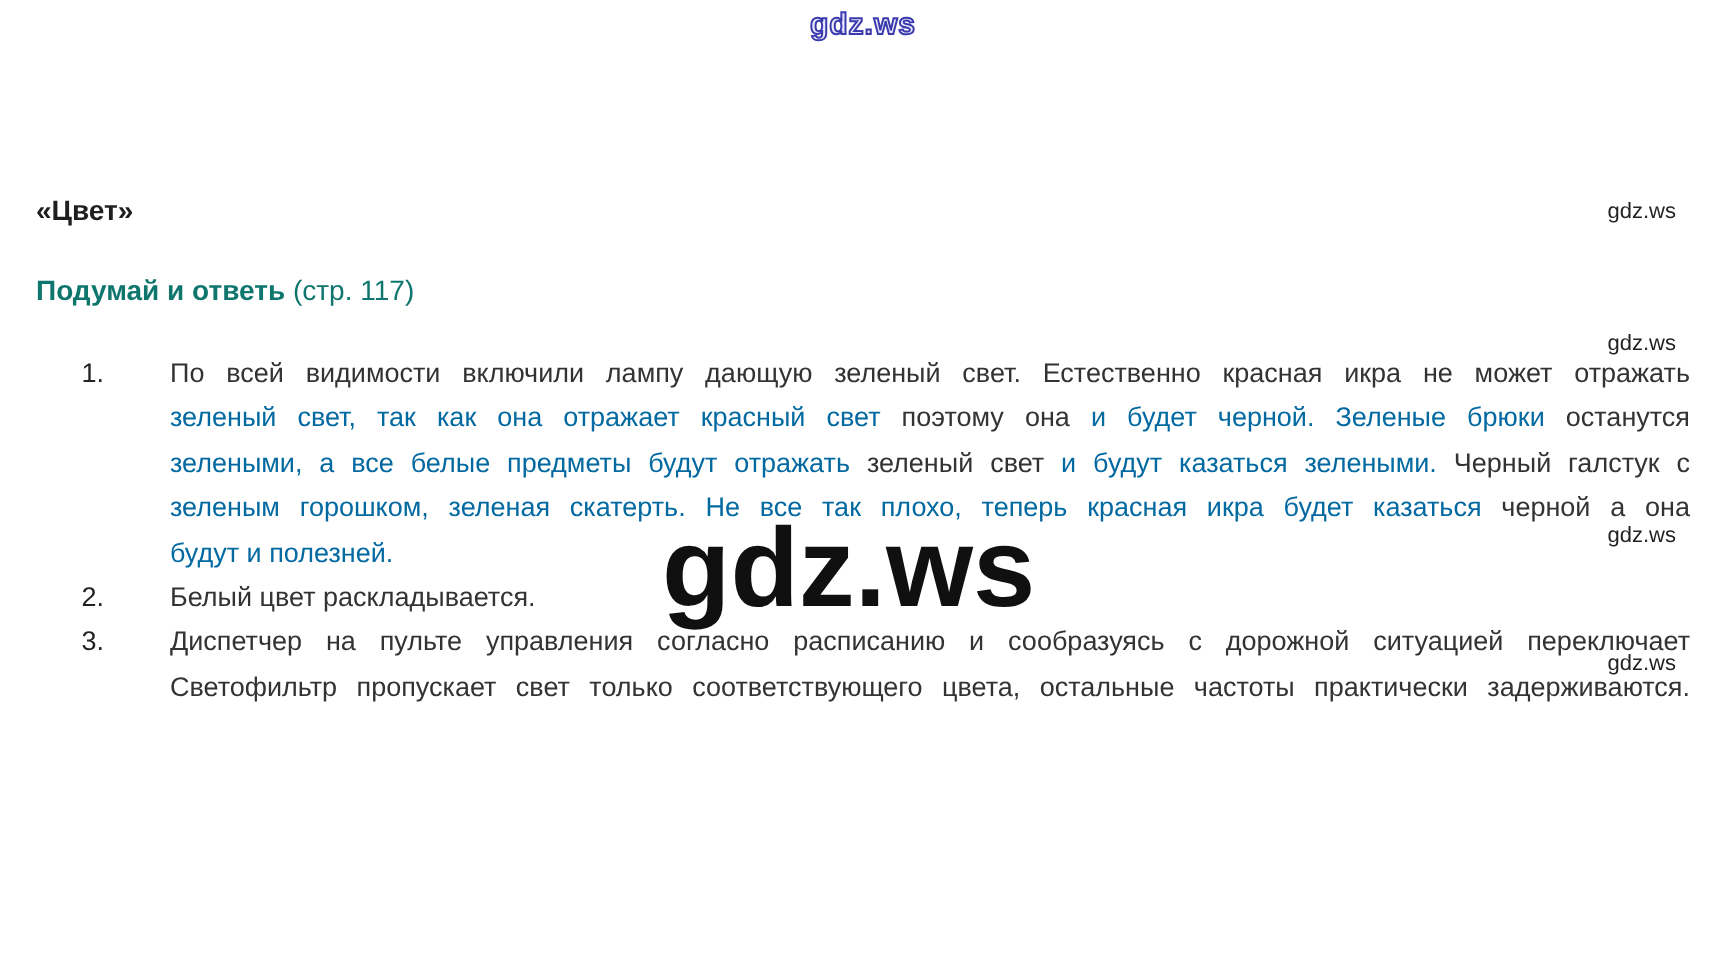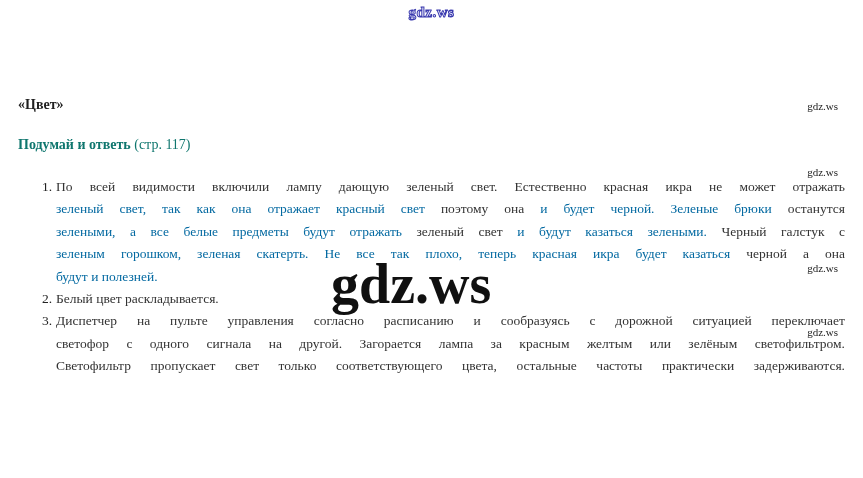--- a/index.html
+++ b/index.html
@@ -1,20 +1,20 @@
 <!DOCTYPE html>
 <html><head>
 <meta charset="utf-8">
 <style>
   html,body{margin:0;padding:0;background:#fff;}
   .page{
     position:relative;
     width:863px;height:430px;
     background:#ffffff;
-    font-family:Liberation Serif, serif;
+    font-family:Liberation Sans, sans-serif;
     color:#333;
     overflow:hidden;
   }
   .wm-top{
     position:absolute;top:4px;left:0;right:0;
     text-align:center;
     font-size:15px;font-weight:700;letter-spacing:.5px;
     color:#e9e9fb;
     -webkit-text-stroke:1px #3a3aae;
   }
@@ -32,21 +32,21 @@
     font-size:11px;color:#232323;
   }
   .list{
     position:absolute;left:0;top:176px;right:18px;
   }
   .item{display:flex;}
   .num{
     flex:0 0 52px;text-align:right;
     font-size:13.5px;line-height:22.4px;color:#222;
   }
-  .lines{flex:1;margin-left:4px;}
+  .lines{flex:1;margin-left:33px;}
   .line{
     font-size:13.5px;line-height:22.4px;
     text-align:justify;text-align-last:justify;
     color:#333;
   }
   .line.lastline{text-align-last:left;}
   .muted{color:#0369a1;}
   .wm-big{
     position:absolute;left:331px;top:256px;
     font-size:56px;line-height:1;font-weight:700;
@@ -79,21 +79,20 @@
       <div class="item">
         <div class="num">2.</div>
         <div class="lines">
           <div class="line lastline"><span>Белый цвет раскладывается.</span></div>
         </div>
       </div>
       <div class="item">
         <div class="num">3.</div>
         <div class="lines">
           <div class="line"><span>Диспетчер на пульте управления согласно расписанию и сообразуясь с дорожной ситуацией переключает</span></div>
-          <div class="line"><span>светофор с одного сигнала на другой. Загорается лампа за красным желтым или зелёным светофильтром.</span></div>
           <div class="line"><span>Светофильтр пропускает свет только соответствующего цвета, остальные частоты практически задерживаются.</span></div>
         </div>
       </div>
     </div>
 
   <div class="wm-big">gdz.ws</div>
 
   <div id="wm-right-container">
       <div class="wm-right" style="top: 100px;">gdz.ws</div>
       <div class="wm-right" style="top: 166px;">gdz.ws</div>

